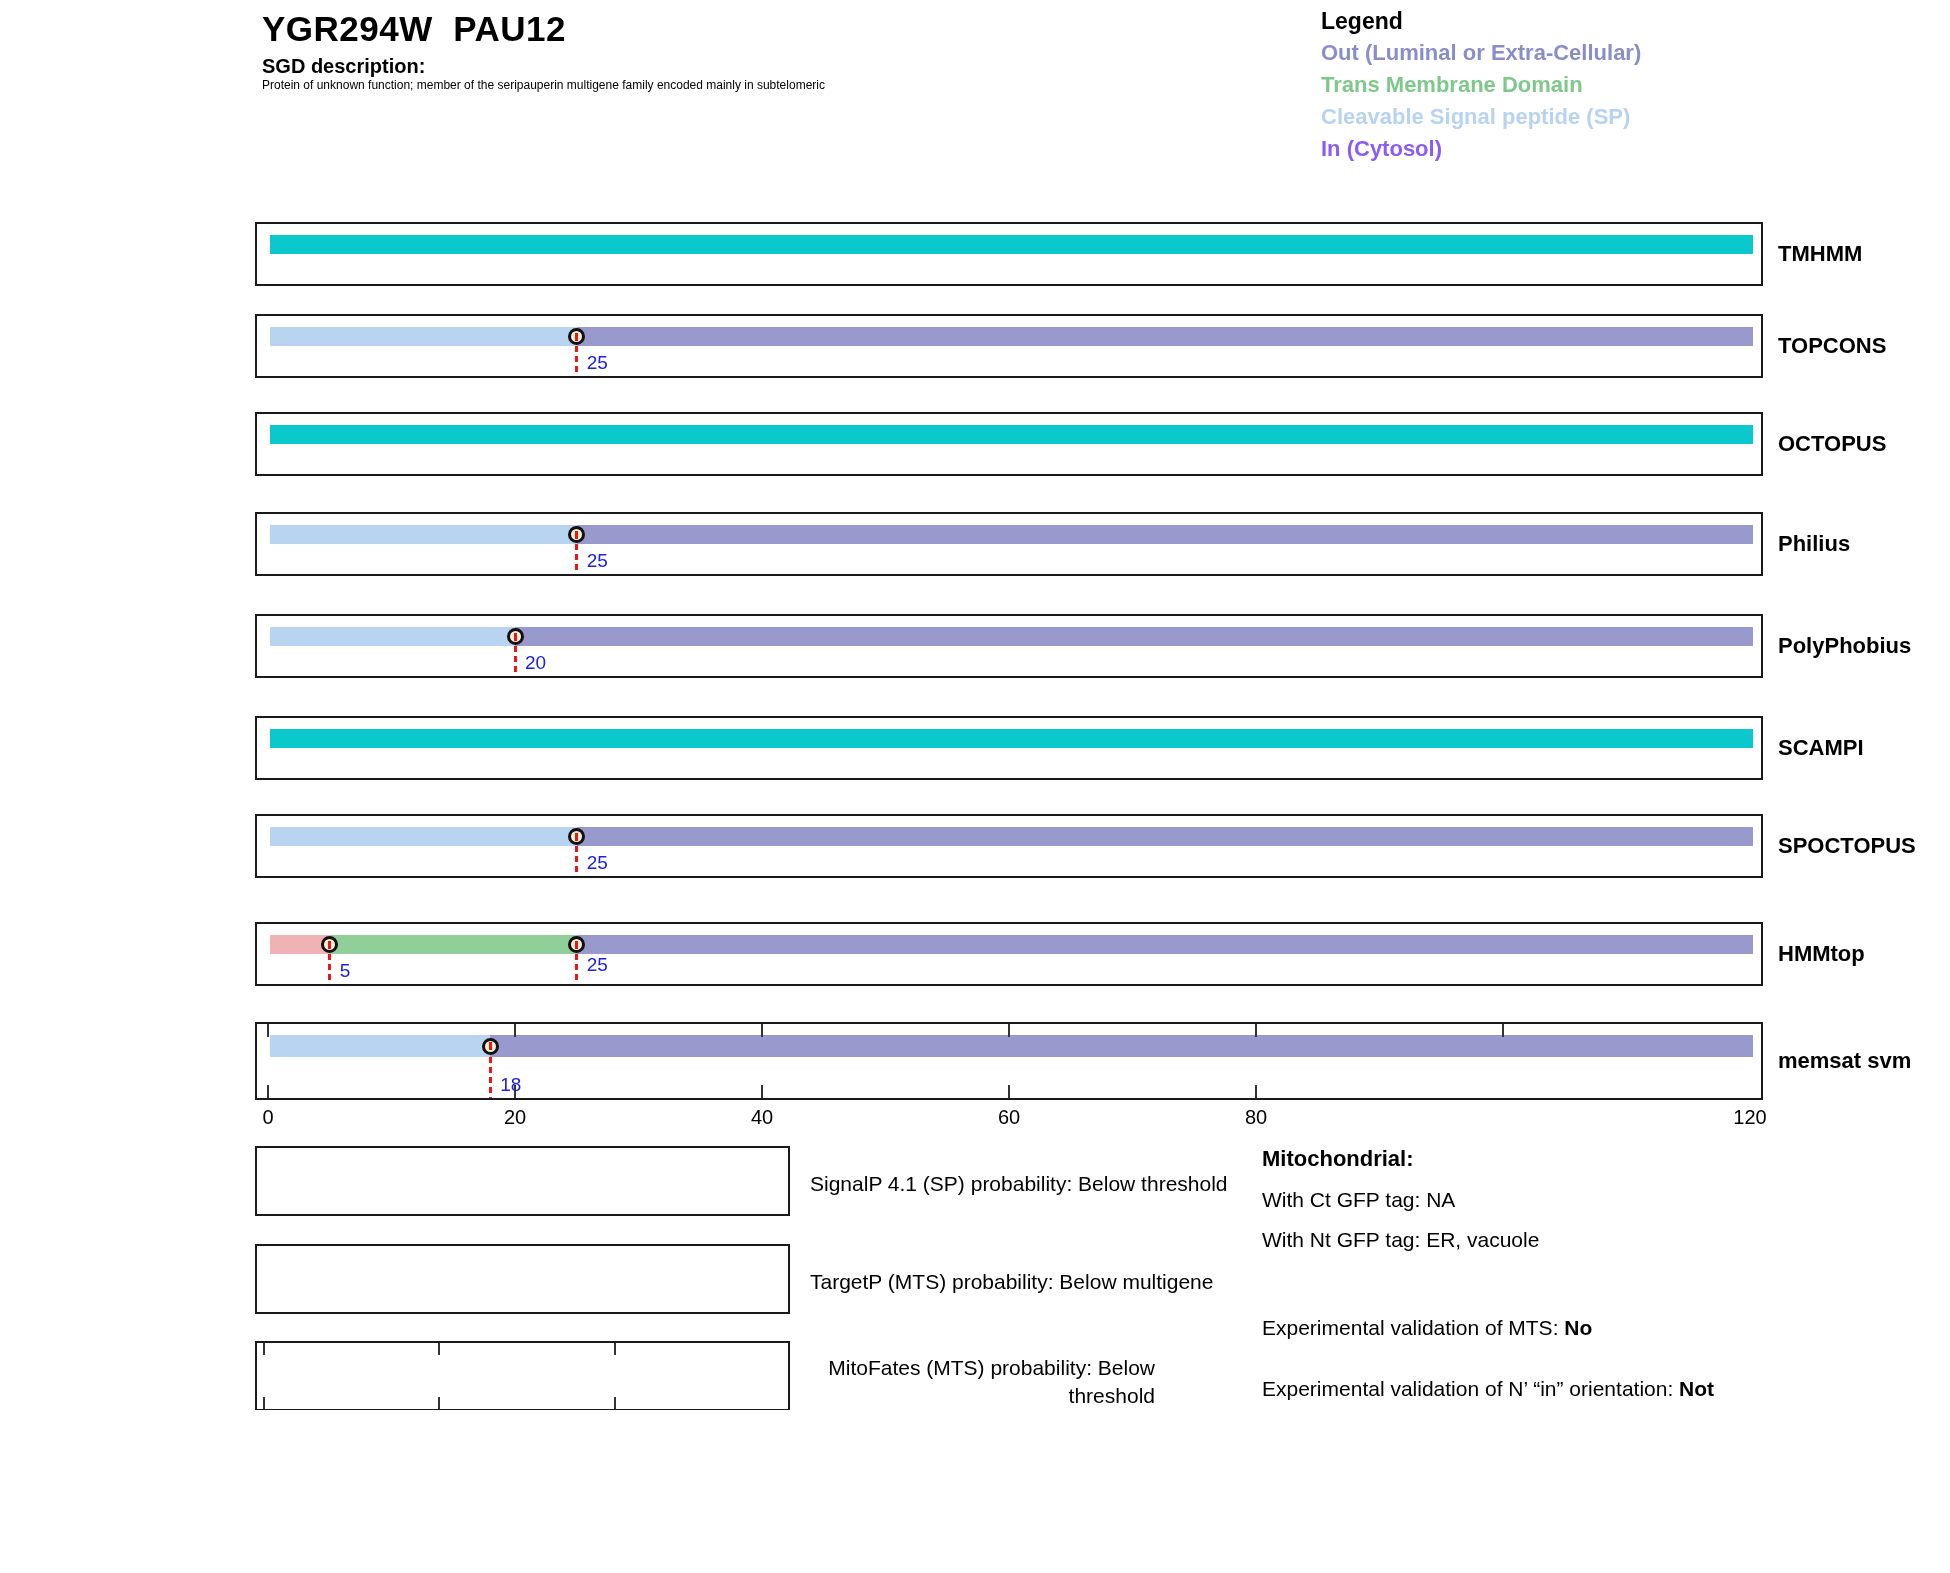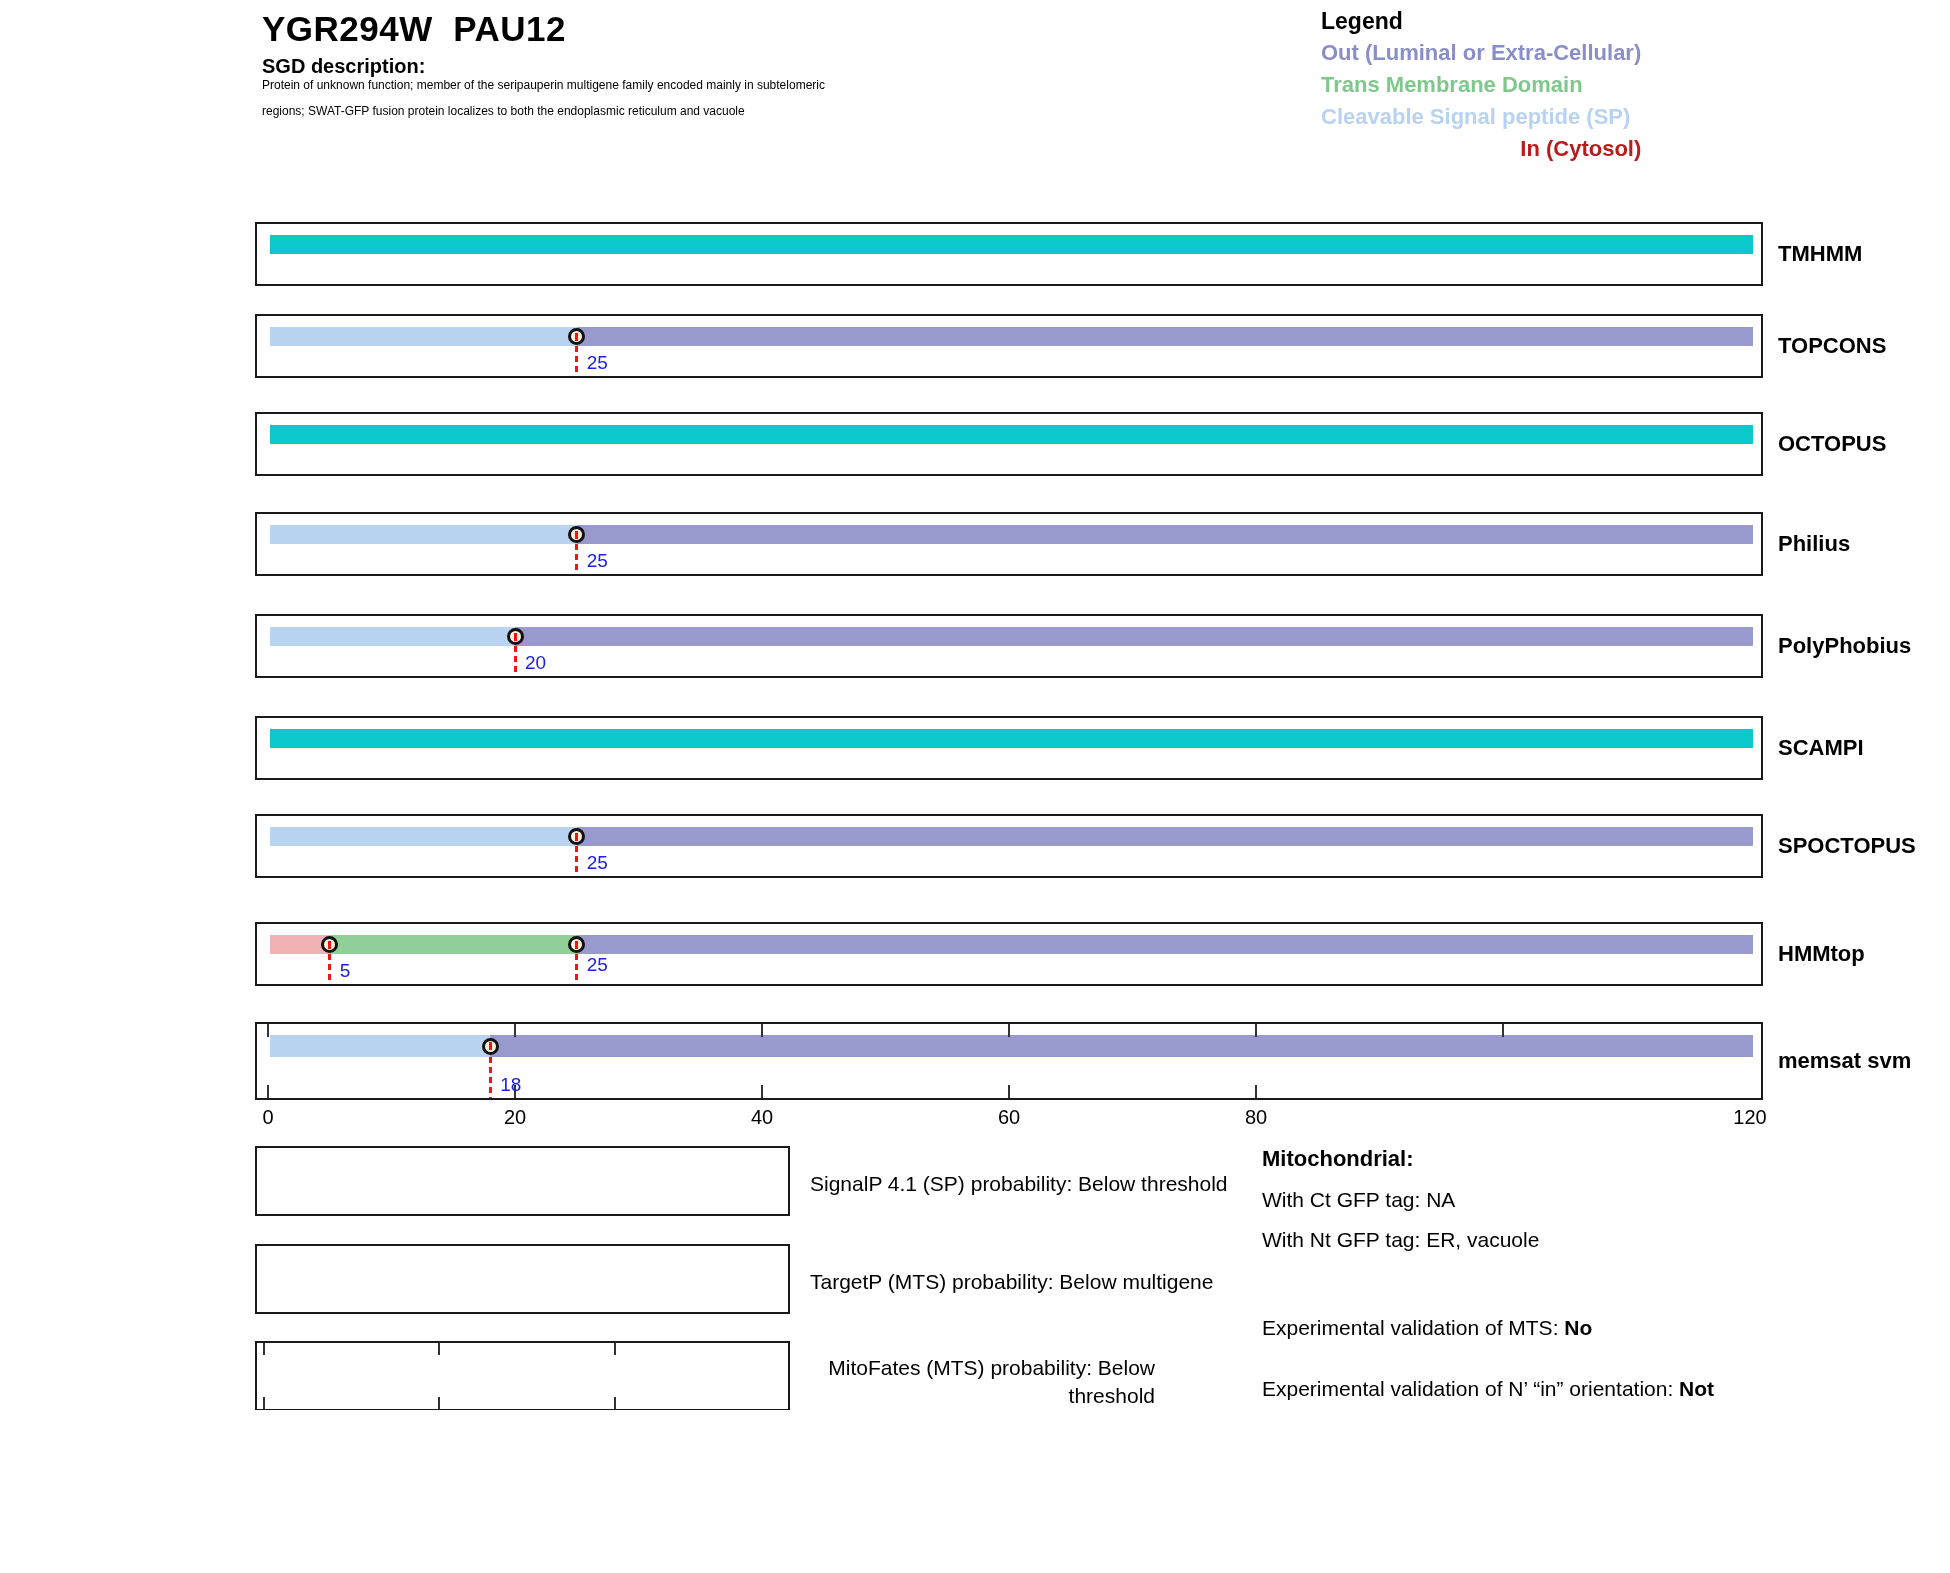--- a/index.html
+++ b/index.html
@@ -27,29 +27,28 @@
   .loc-wrap{font-size:21px;line-height:33px;}
 </style>
 </head>
 <body>
 
 <div id="canvas">
 
   <div class="abs title" style="left:262px;top:9px;">YGR294W  PAU12</div>
   <div class="abs sgd" style="left:262px;top:55px;">SGD description:</div>
   <div class="abs desc" style="left:262px;top:78px;">Protein of unknown function; member of the seripauperin multigene family encoded mainly in subtelomeric</div>
-  <div class="abs desc" style="left:262px;top:104px;">regions; SWAT-GFP fusion protein localizes to both the endoplasmic reticulum and vacuole</div>
 
   <div class="abs" style="left:1321px;top:5px;">
     <div class="legend-title">Legend</div>
     <div id="legend-entries">
         <div class="legend-entry" style="color: rgb(138, 142, 200);">Out (Luminal or Extra-Cellular)</div>
         <div class="legend-entry" style="color: rgb(127, 200, 139);">Trans Membrane Domain</div>
         <div class="legend-entry" style="color: rgb(183, 211, 241);">Cleavable Signal peptide (SP)</div>
-        <div class="legend-entry" style="color: #b91c1c; text-align: right;">In (Cytosol)</div>
+        <div class="legend-entry" style="color: #8b5cf6;">In (Cytosol)</div>
       </div>
   </div>
 
   <div id="tracks">
       <div class="track-box" style="left: 255px; top: 222px; width: 1508px; height: 64px;"></div>
       <div class="track-label" style="left: 1778px; top: 241px;">TMHMM</div>
       <div class="bar-seg" style="left: 270px; top: 235px; width: 1483px; height: 19px; background: rgb(11, 200, 205);"></div>
       <div class="track-box" style="left: 255px; top: 314px; width: 1508px; height: 64px;"></div>
       <div class="track-label" style="left: 1778px; top: 333px;">TOPCONS</div>
       <div class="bar-seg" style="left: 270px; top: 327px; width: 306.75px; height: 19px; background: rgb(185, 212, 240);"></div>

